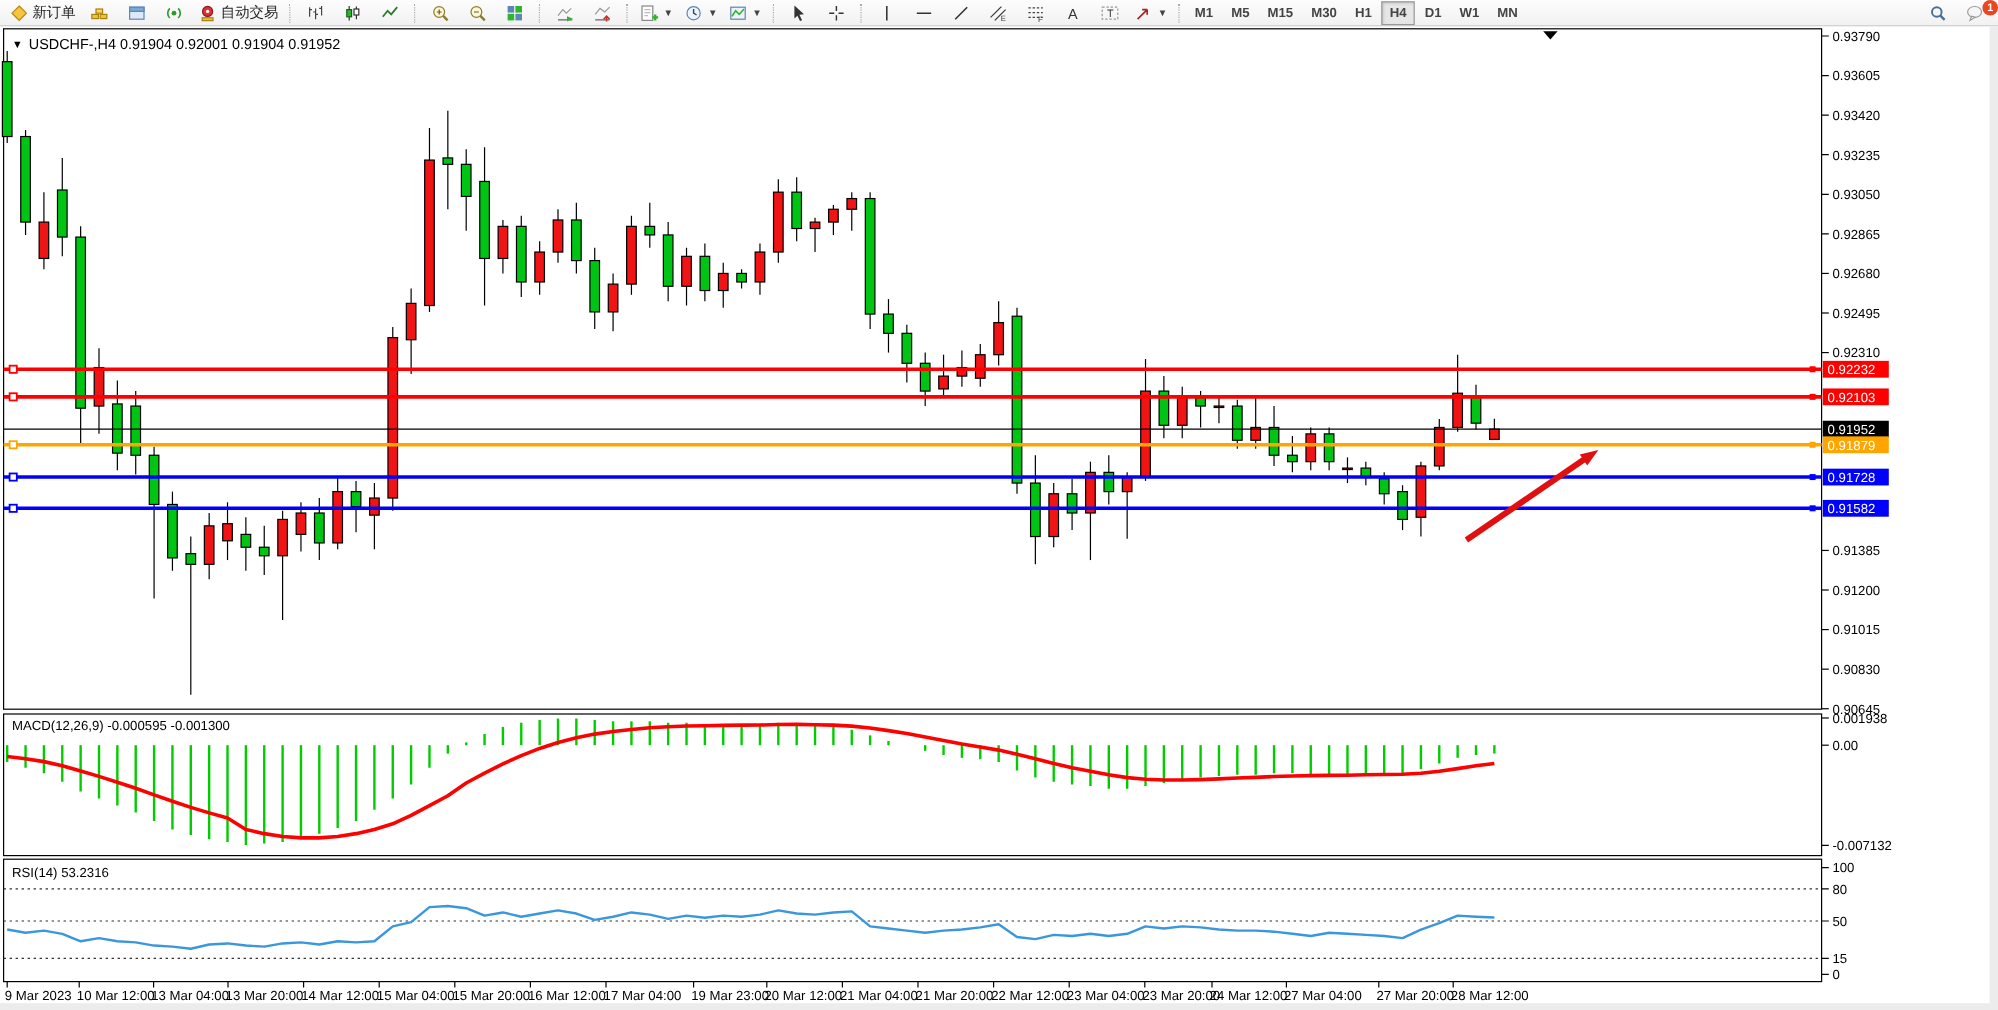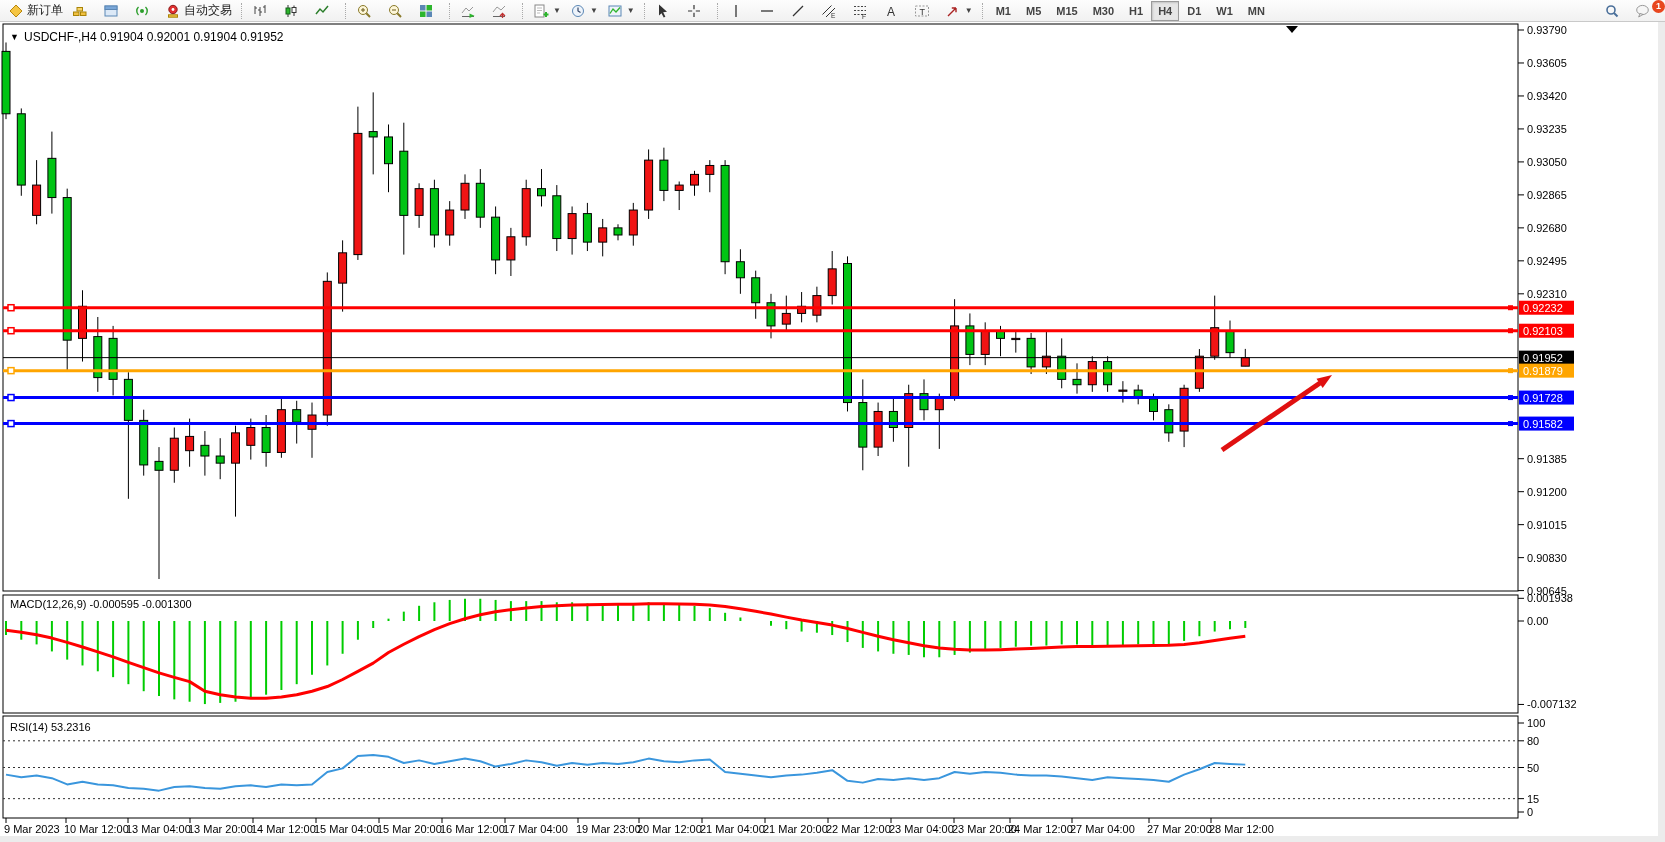--- a/index.html
+++ b/index.html
@@ -2,21 +2,21 @@
 <html><head>
 <meta charset="utf-8">
 <style>
   html,body{margin:0;padding:0;background:#ececec;}
   #app{position:relative;width:1665px;height:842px;background:#fff;overflow:hidden;
        font-family:"Liberation Sans",sans-serif;}
   #toolbar{position:absolute;top:0;left:0;width:1665px;height:22px;box-sizing:border-box;
     background:linear-gradient(#fdfdfd,#f1f1f1);border-bottom:1px solid #c9c9c9;
     display:flex;align-items:center;padding:0 4px;gap:1px;}
   .tb{height:20px;min-width:22px;border:1px solid transparent;background:transparent;
-    display:flex;align-items:center;justify-content:space-between;gap:3px;padding:0 3px;
+    display:flex;align-items:center;justify-content:center;gap:3px;padding:0 3px;
     font:12px "Liberation Sans",sans-serif;color:#222;cursor:default;}
   .tb svg{width:16px;height:16px;display:block;}
   .dd{font-size:8px;color:#444;margin-left:1px;}
   .tf{font:bold 11px "Liberation Sans",sans-serif;color:#444;padding:3px 6px;
     border:1px solid transparent;cursor:default;text-align:center;}
   .tf.active{background:#e6e6e6;border:1px solid #9a9a9a;box-shadow:inset 1px 1px 2px rgba(0,0,0,.15);}
   .sep{width:1px;height:16px;border-left:1px dotted #aaa;margin:0 4px;}
   .spacer{flex:1;}
   #chat{position:relative;}
   .badge{position:absolute;top:-1px;right:-5px;background:#e8471f;color:#fff;border-radius:50%;

